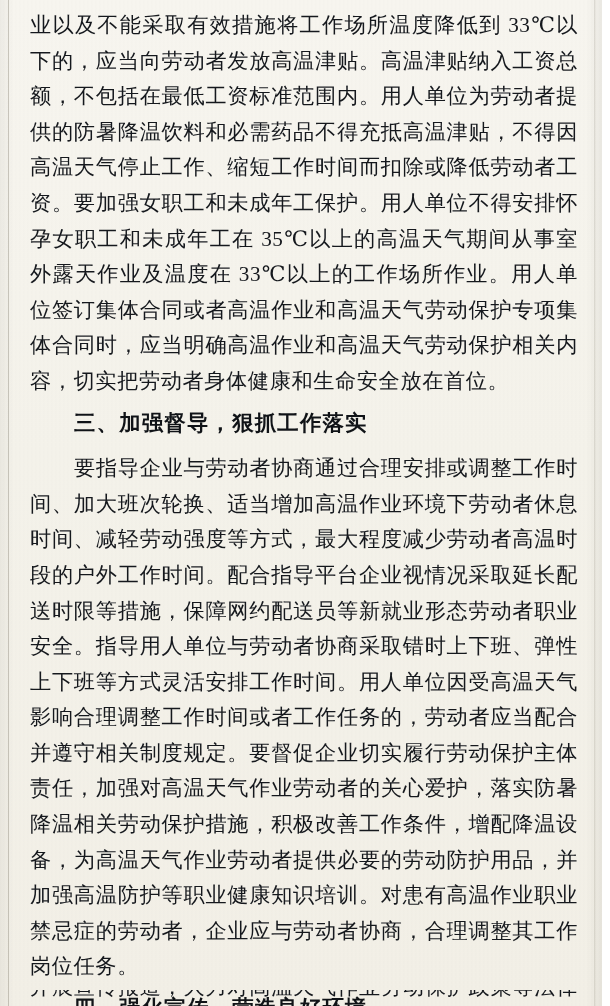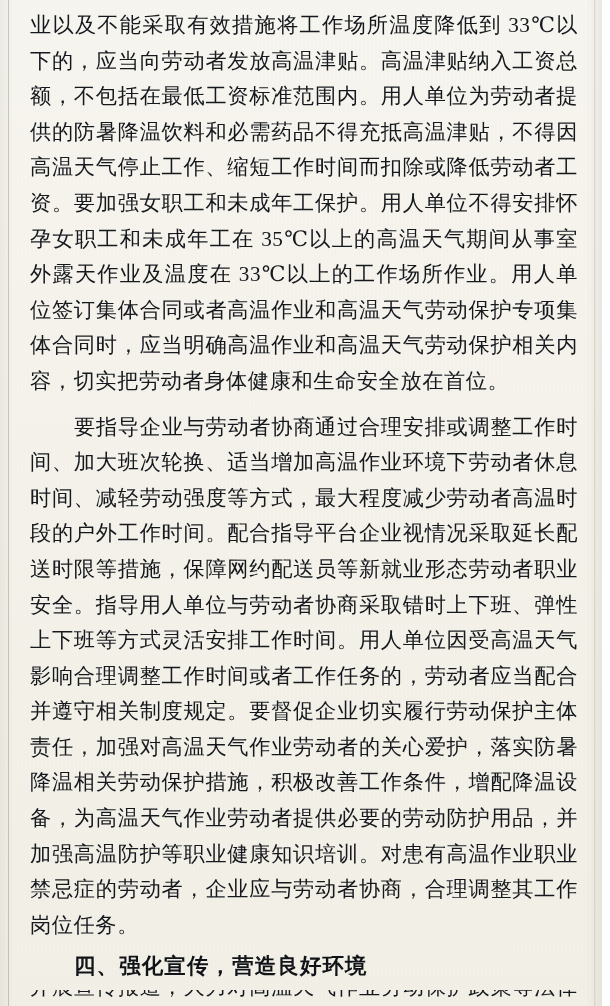--- a/index.html
+++ b/index.html
@@ -110,20 +110,21 @@
   }
 </style>
 </head>
 <body>
 
 <div class="page">
   <div class="content">
 
     <p class="body-text para-first">业以及不能采取有效措施将工作场所温度降低到 33℃以下的，应当向劳动者发放高温津贴。高温津贴纳入工资总额，不包括在最低工资标准范围内。用人单位为劳动者提供的防暑降温饮料和必需药品不得充抵高温津贴，不得因高温天气停止工作、缩短工作时间而扣除或降低劳动者工资。要加强女职工和未成年工保护。用人单位不得安排怀孕女职工和未成年工在 35℃以上的高温天气期间从事室外露天作业及温度在 33℃以上的工作场所作业。用人单位签订集体合同或者高温作业和高温天气劳动保护专项集体合同时，应当明确高温作业和高温天气劳动保护相关内容，切实把劳动者身体健康和生命安全放在首位。</p>
 
+    <h2 class="heading">三、加强督导，狠抓工作落实</h2>
 
     <p class="body-text indent2">要指导企业与劳动者协商通过合理安排或调整工作时间、加大班次轮换、适当增加高温作业环境下劳动者休息时间、减轻劳动强度等方式，最大程度减少劳动者高温时段的户外工作时间。配合指导平台企业视情况采取延长配送时限等措施，保障网约配送员等新就业形态劳动者职业安全。指导用人单位与劳动者协商采取错时上下班、弹性上下班等方式灵活安排工作时间。用人单位因受高温天气影响合理调整工作时间或者工作任务的，劳动者应当配合并遵守相关制度规定。要督促企业切实履行劳动保护主体责任，加强对高温天气作业劳动者的关心爱护，落实防暑降温相关劳动保护措施，积极改善工作条件，增配降温设备，为高温天气作业劳动者提供必要的劳动防护用品，并加强高温防护等职业健康知识培训。对患有高温作业职业禁忌症的劳动者，企业应与劳动者协商，合理调整其工作岗位任务。</p>
 
     <h2 class="heading">四、强化宣传，营造良好环境</h2>
 
   </div>
 
   <div class="clip-bottom">
     <p class="body-text" style="position:relative;left:30px;width:548px;">开展宣传报道，大力对高温天气作业劳动保护政策等法律法规</p>
   </div>

